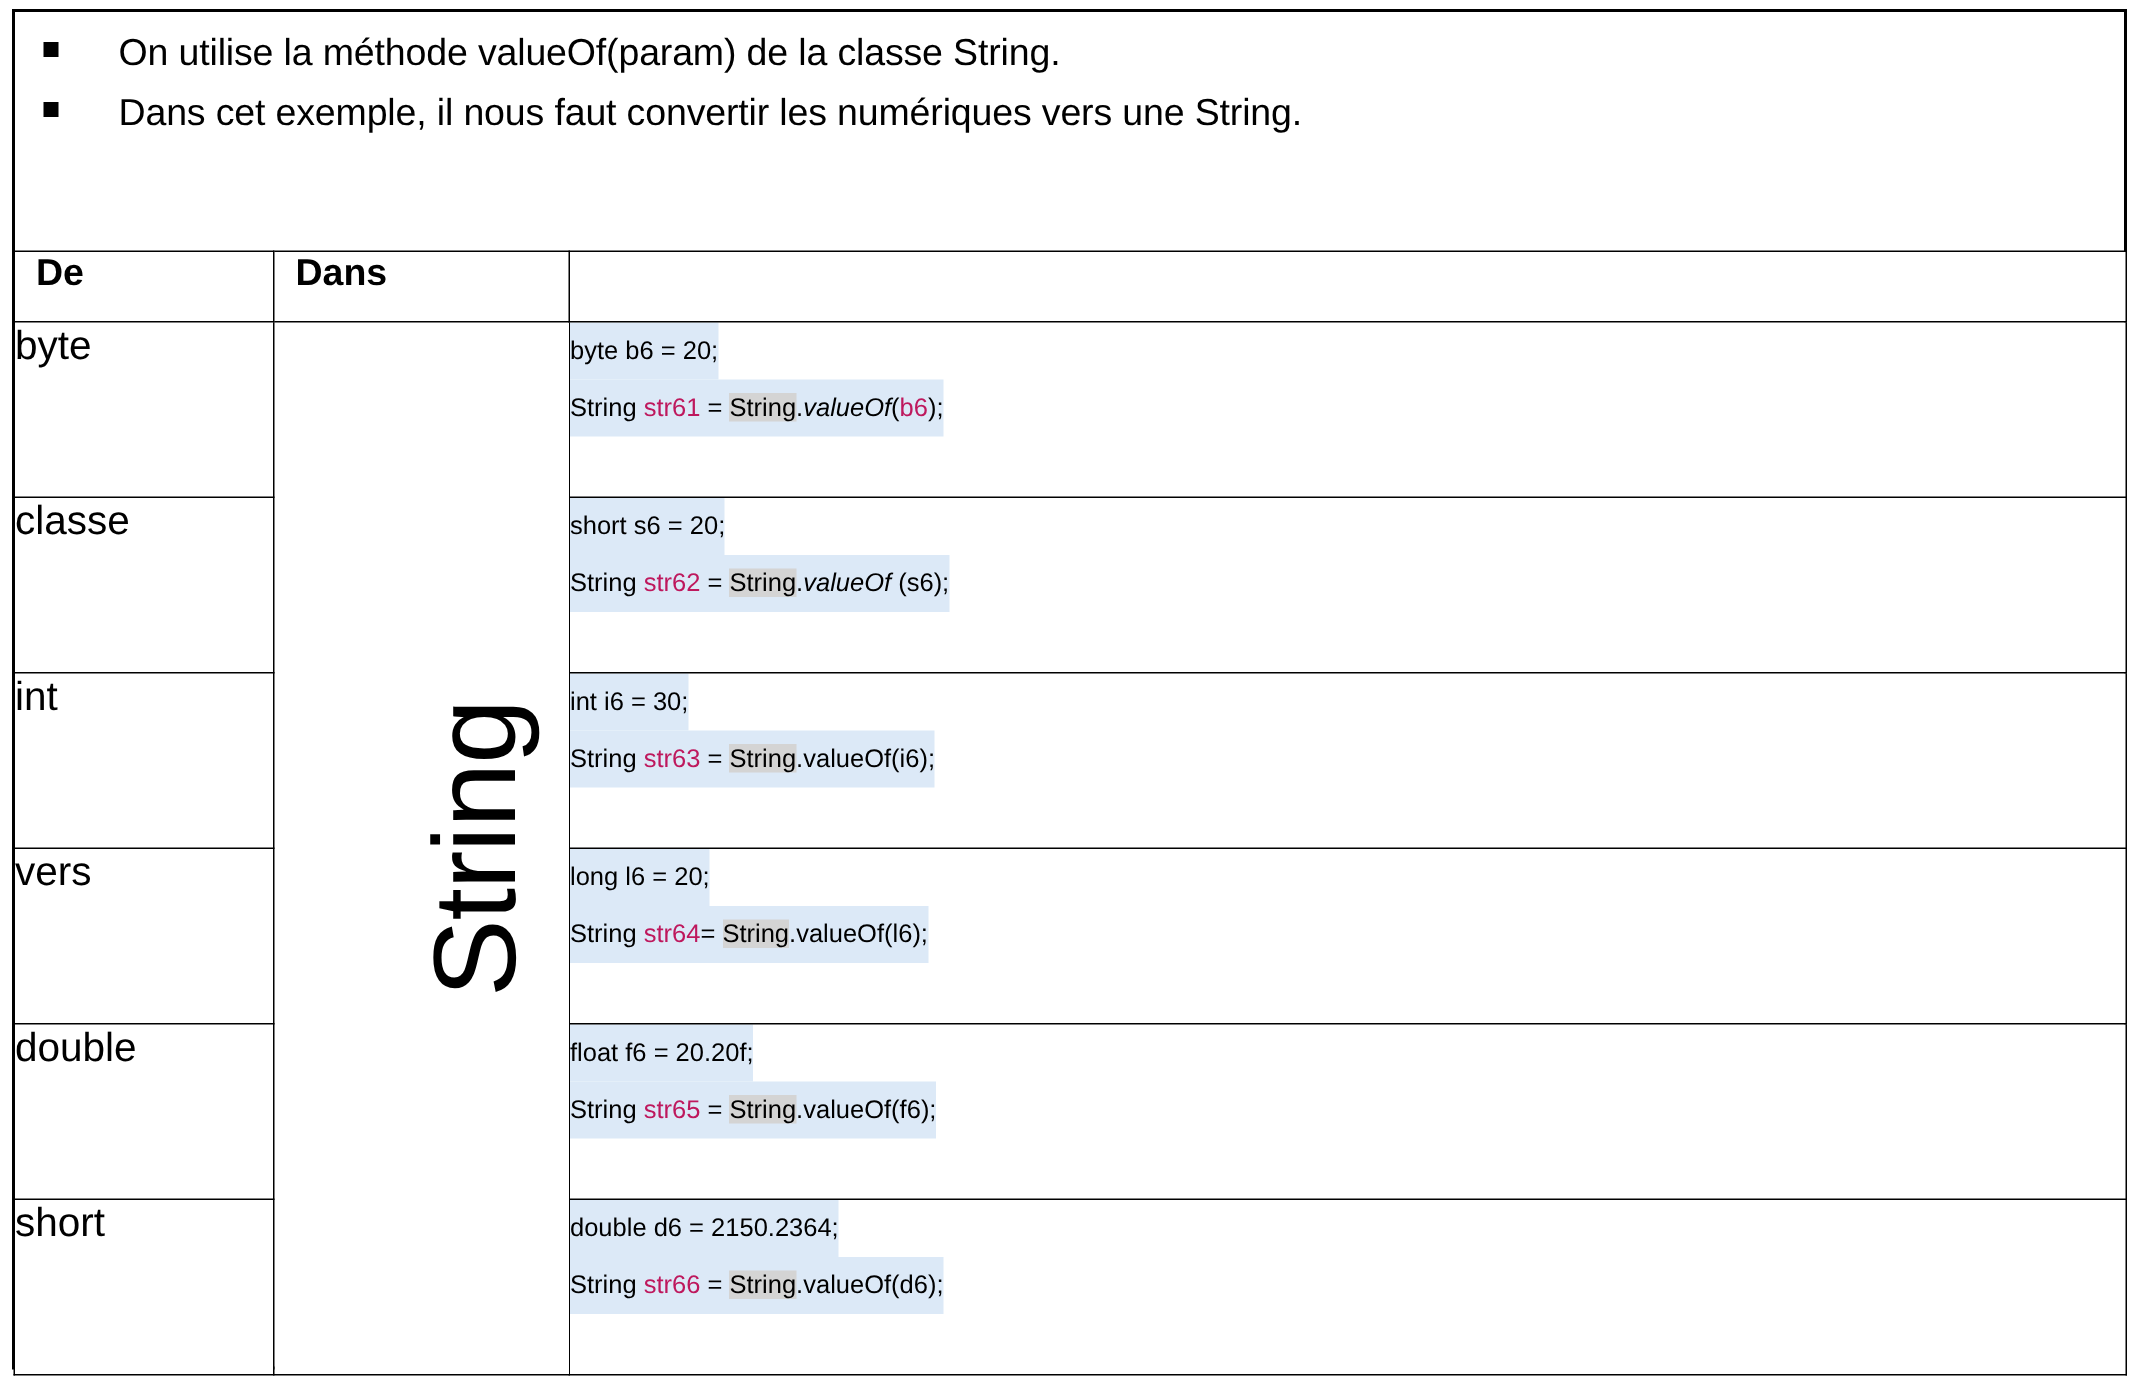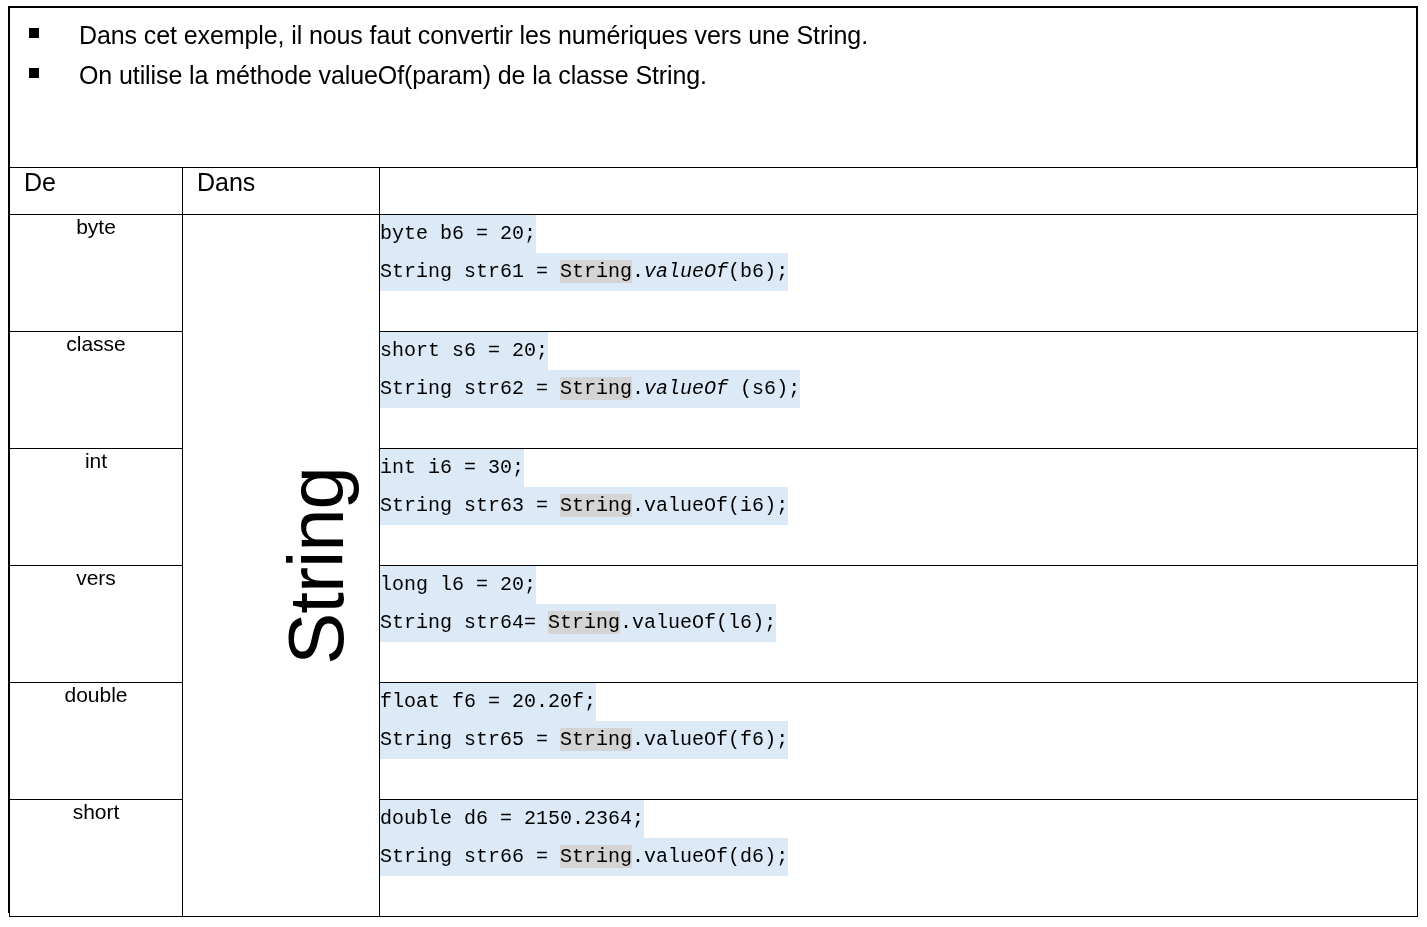--- a/index.html
+++ b/index.html
@@ -71,33 +71,33 @@
     background: #ffffff;
   }
   .col-de   { width: 173px; }
   .col-vers { width: 197px; }
   .col-code { width: 1038px; }
 
   thead th {
     background: #bdd2e9;
     height: 46px;
     text-align: left;
-    font-weight: normal;
+    font-weight: bold;
     font-size: 25px;
     vertical-align: middle;
   }
   thead th .hlabel {
     padding-left: 14px;
     display: block;
   }
 
   td.de-cell {
     height: 117px;
-    text-align: center;
-    font-size: 21px;
+    text-align: left;
+    font-size: 27px;
     padding-top: 7px;
     box-sizing: border-box;
   }
 
   td.vers-cell {
     position: relative;
     border-top: 1px solid #000000;
     border-bottom: 1px solid #000000;
   }
   .vertical-string {
@@ -119,47 +119,47 @@
     line-height: 1;
     letter-spacing: -1px;
   }
 
   td.code-cell {
     height: 117px;
     box-sizing: border-box;
     padding: 5px 0 0 14px;
   }
   .code {
-    font-family: Liberation Mono, monospace;
-    font-size: 20px;
+    font-family: Liberation Sans, sans-serif;
+    font-size: 17px;
     line-height: 38px;
     white-space: pre;
   }
   .code .ln {
     display: block;
     width: fit-content;
   }
   .code-bg   { background: #dce9f7; }
   .cls-hl    { background: #d4d4d4; }
-  .var       { color: #000000; }
+  .var       { color: #be185d; }
   .ital      { font-style: italic; }
 </style>
 </head>
 <body>
 
 <div id="page">
 
   <div id="bullets">
     <div class="bullet-row">
       <span class="bullet-mark"></span>
-      <span class="bullet-text">Dans cet exemple, il nous faut convertir les numériques vers une String.</span>
+      <span class="bullet-text">On utilise la méthode valueOf(param) de la classe String.</span>
     </div>
     <div class="bullet-row">
       <span class="bullet-mark"></span>
-      <span class="bullet-text">On utilise la méthode valueOf(param) de la classe String.</span>
+      <span class="bullet-text">Dans cet exemple, il nous faut convertir les numériques vers une String.</span>
     </div>
   </div>
 
   <table id="tbl">
     <colgroup>
       <col class="col-de">
       <col class="col-vers">
       <col class="col-code">
     </colgroup>
     <thead>

